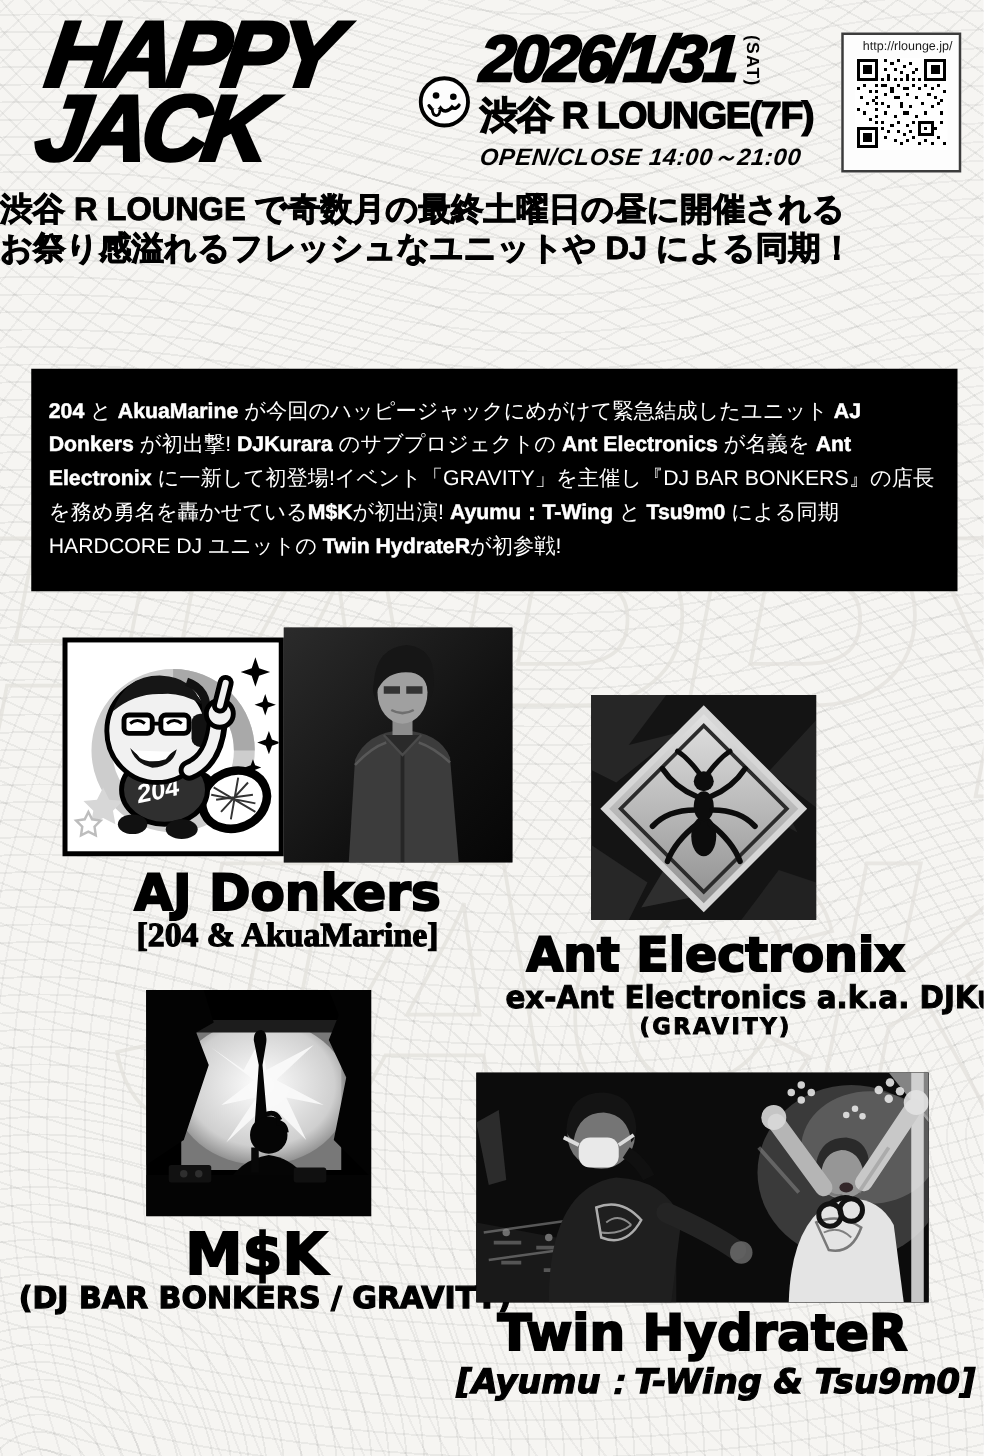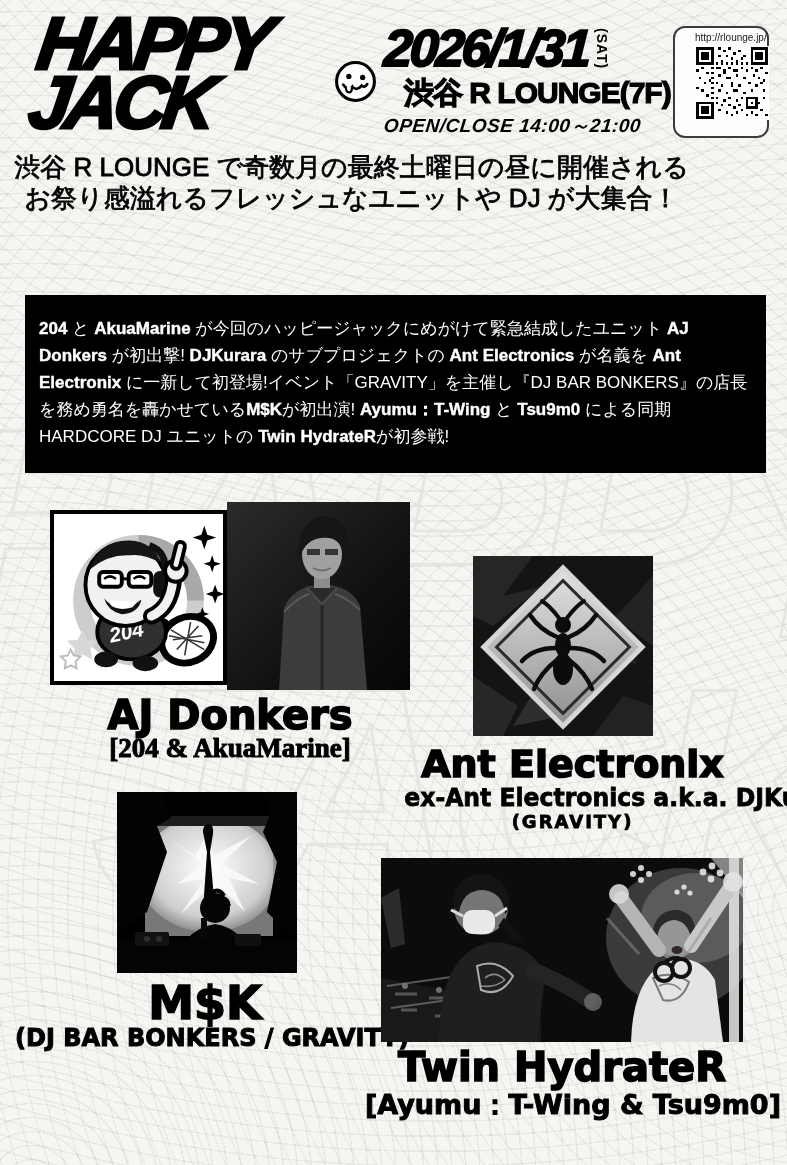--- a/index.html
+++ b/index.html
@@ -40,38 +40,38 @@
   .date{
     display:inline-block;font-style:italic;font-weight:900;font-size:52px;line-height:1.08;
     letter-spacing:-3px;-webkit-text-stroke:2px #000;transform:skewX(-3deg);
   }
   .sat{
     display:inline-block;writing-mode:vertical-rl;text-orientation:sideways;
     font-weight:900;font-size:14px;letter-spacing:1px;vertical-align:top;margin-left:6px;margin-top:8px;
   }
   .venue{
     font-weight:900;font-size:30px;line-height:1.05;letter-spacing:-1px;
-    -webkit-text-stroke:1.2px #000;white-space:nowrap;margin-top:1px;margin-left:20px;
+    -webkit-text-stroke:1.2px #000;white-space:nowrap;margin-top:1px;
   }
   .openclose{
     font-style:italic;font-weight:900;font-size:19px;letter-spacing:.5px;
     margin-top:4px;white-space:nowrap;transform:skewX(-6deg);transform-origin:left;
   }
   .qr-box{
     position:absolute;left:673px;top:26px;width:96px;height:112px;
-    border:2px solid #3c3c3c;border-radius:12px;background:#fdfdfd;
-    box-sizing:border-box;padding:4px 20px;text-align:left;
+    border:2px solid #3c3c3c;border-radius:0;background:#fdfdfd;
+    box-sizing:border-box;padding:4px 5px;text-align:right;
   }
   .qr-url{font-size:10px;color:#1a1a1a;letter-spacing:0;white-space:nowrap;}
   .qr-box svg{display:block;margin:3px auto 0;}
 
   
   .intro{
-    position:absolute;left:0;top:152px;width:703px;text-align:center;
-    font-weight:400;font-size:26px;line-height:31px;letter-spacing:0;
+    position:absolute;left:0;top:152px;width:703px;text-align:left;
+    font-weight:700;font-size:26px;line-height:31px;letter-spacing:0;
     -webkit-text-stroke:.8px #000;
   }
 
   
   .announce{
     position:absolute;left:25px;top:295px;width:741px;height:178px;
     background:#000;color:#fff;box-sizing:border-box;
     padding:20px 14px;overflow:hidden;
     font-size:17px;line-height:27px;text-align:left;
   }
@@ -96,21 +96,21 @@
   .artist-affil{-webkit-text-stroke:1px #000;}
   .n-aj{left:30px;top:692px;width:400px;font-size:40px;}
   .a-aj{left:30px;top:733px;width:400px;font-size:27px;font-family:Liberation Serif, serif;}
   .n-ant{left:400px;top:742px;width:345px;font-size:38px;}
   .a-ant{left:390px;top:783px;width:365px;font-size:25px;-webkit-text-stroke:.8px #000;}
   .a-ant .squeeze{display:inline-block;transform:scaleX(.94);transform-origin:center;}
   .s-ant{left:400px;top:811px;width:345px;font-size:18px;letter-spacing:2px;-webkit-text-stroke:.8px #000;}
   .n-msk{left:55px;top:976px;width:300px;font-size:46px;}
   .a-msk{left:15px;top:1024px;width:380px;font-size:24px;}
   .n-twin{left:378px;top:1044px;width:368px;font-size:40px;}
-  .a-twin{left:365px;top:1087px;width:394px;font-size:27px;}
+  .a-twin{left:365px;top:1087px;width:394px;font-size:27px;font-style:italic;}
 </style>
 </head>
 <body>
 
 <div class="flyer">
 
   <div class="wm wm1">HAPPY</div>
   <div class="wm wm2">JACK</div>
 
   <div class="layer">
@@ -152,21 +152,21 @@
             <rect x="22" y="22" width="1" height="1"></rect>
             <path d="M8,6h1v1H8z M10,6h1v1h-1z M12,6h1v1h-1z M14,6h1v1h-1z M16,6h1v1h-1z M18,6h1v1h-1z M20,6h1v1h-1z M6,8h1v1H6z M6,10h1v1H6z M6,12h1v1H6z M6,14h1v1H6z M6,16h1v1H6z M6,18h1v1H6z M6,20h1v1H6z"></path>
             <path d="M9,0h1v1H9z M11,1h1v1h-1z M13,0h1v1h-1z M15,2h1v1h-1z M17,1h1v1h-1z M19,3h1v1h-1z M9,3h1v1H9z M12,3h1v1h-1z M14,4h1v1h-1z M18,4h1v1h-1z M10,5h1v1h-1z M16,5h1v1h-1z M0,9h1v1H0z M2,8h1v1H2z M4,10h1v1H4z M1,12h1v1H1z M3,14h1v1H3z M5,13h1v1H5z M0,16h1v1H0z M2,17h1v1H2z M4,19h1v1H4z M8,8h2v1H8z M11,9h1v2h-1z M13,8h1v1h-1z M15,9h2v1h-2z M18,8h1v1h-1z M20,9h1v1h-1z M22,8h1v1h-1z M24,9h1v1h-1z M26,8h1v1h-1z M28,10h1v1h-1z M9,11h1v1H9z M12,12h2v1h-2z M16,11h1v1h-1z M19,12h1v1h-1z M23,11h1v1h-1z M25,12h1v1h-1z M27,13h1v1h-1z M8,14h1v1H8z M10,15h1v1h-1z M14,14h1v2h-1z M17,15h1v1h-1z M21,14h1v1h-1z M24,15h1v1h-1z M26,14h1v1h-1z M9,17h1v1H9z M12,18h1v1h-1z M15,17h2v1h-2z M19,18h1v1h-1z M22,17h1v1h-1z M27,17h1v1h-1z M8,20h1v1H8z M11,21h1v1h-1z M13,20h1v1h-1z M16,21h1v1h-1z M18,20h1v1h-1z M8,22h1v1H8z M10,23h1v1h-1z M13,23h1v1h-1z M15,24h1v1h-1z M17,23h1v1h-1z M9,25h1v1H9z M12,26h1v1h-1z M14,27h1v1h-1z M16,26h1v1h-1z M18,25h1v1h-1z M20,27h1v1h-1z M22,26h1v1h-1z M24,27h1v1h-1z M26,25h1v1h-1z M28,27h1v1h-1z M25,22h1v1h-1z M27,20h1v1h-1z"></path>
           </g>
         </svg>
       </div>
     </div>
 
     <div class="intro">
       <div>渋谷 R LOUNGE で奇数月の最終土曜日の昼に開催される</div>
-      <div>お祭り感溢れるフレッシュなユニットや DJ が大集合！</div>
+      <div>お祭り感溢れるフレッシュなユニットや DJ による同期！</div>
     </div>
 
     <div class="announce">
       <p><span class="seg-b">204</span><span> と </span><span class="seg-b">AkuaMarine</span><span> が今回のハッピージャックにめがけて緊急結成したユニット </span><span class="seg-b">AJ Donkers</span><span> が初出撃! </span><span class="seg-b">DJKurara</span><span> のサブプロジェクトの </span><span class="seg-b">Ant Electronics</span><span> が名義を </span><span class="seg-b">Ant Electronix</span><span> に一新して初登場!イベント「GRAVITY」を主催し『DJ BAR BONKERS』の店長を務め勇名を轟かせている</span><span class="seg-b">M$K</span><span>が初出演! </span><span class="seg-b">Ayumu：T-Wing</span><span> と </span><span class="seg-b">Tsu9m0</span><span> による同期 HARDCORE DJ ユニットの </span><span class="seg-b">Twin HydrateR</span><span>が初参戦!</span></p>
       <p><span>様々な"</span><span class="seg-b">初物</span><span>"がめじろ押しとなった次回ハッピージャック、2026 年のスタートと共に巻き起こる新しい風をぜひ</span></p>
     </div>
 
     <div class="photo ph-cartoon">
       <svg viewBox="0 0 170 170">
         <rect width="170" height="170" fill="#fff"></rect>

